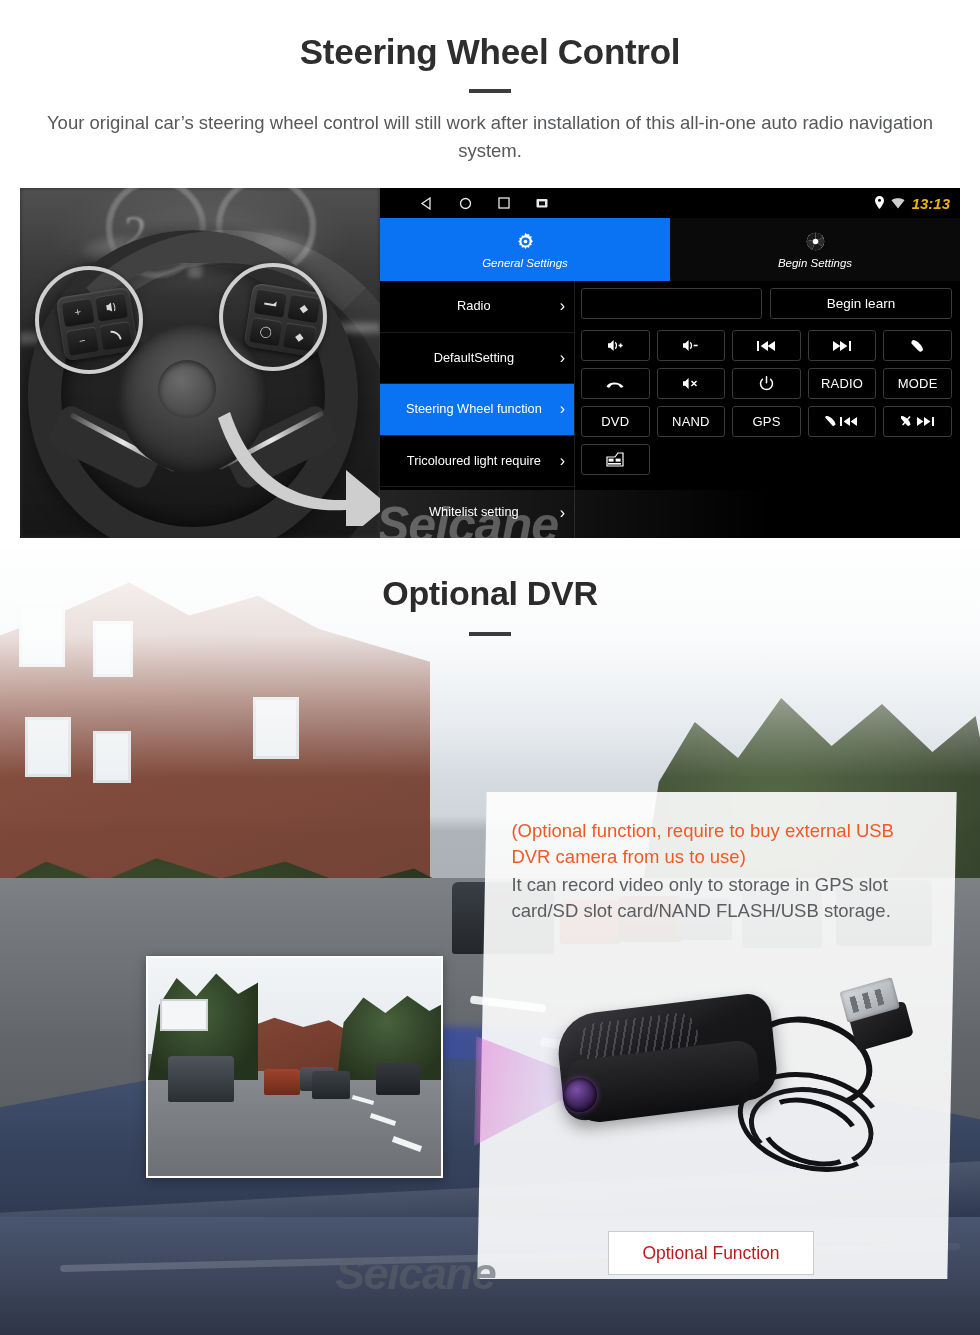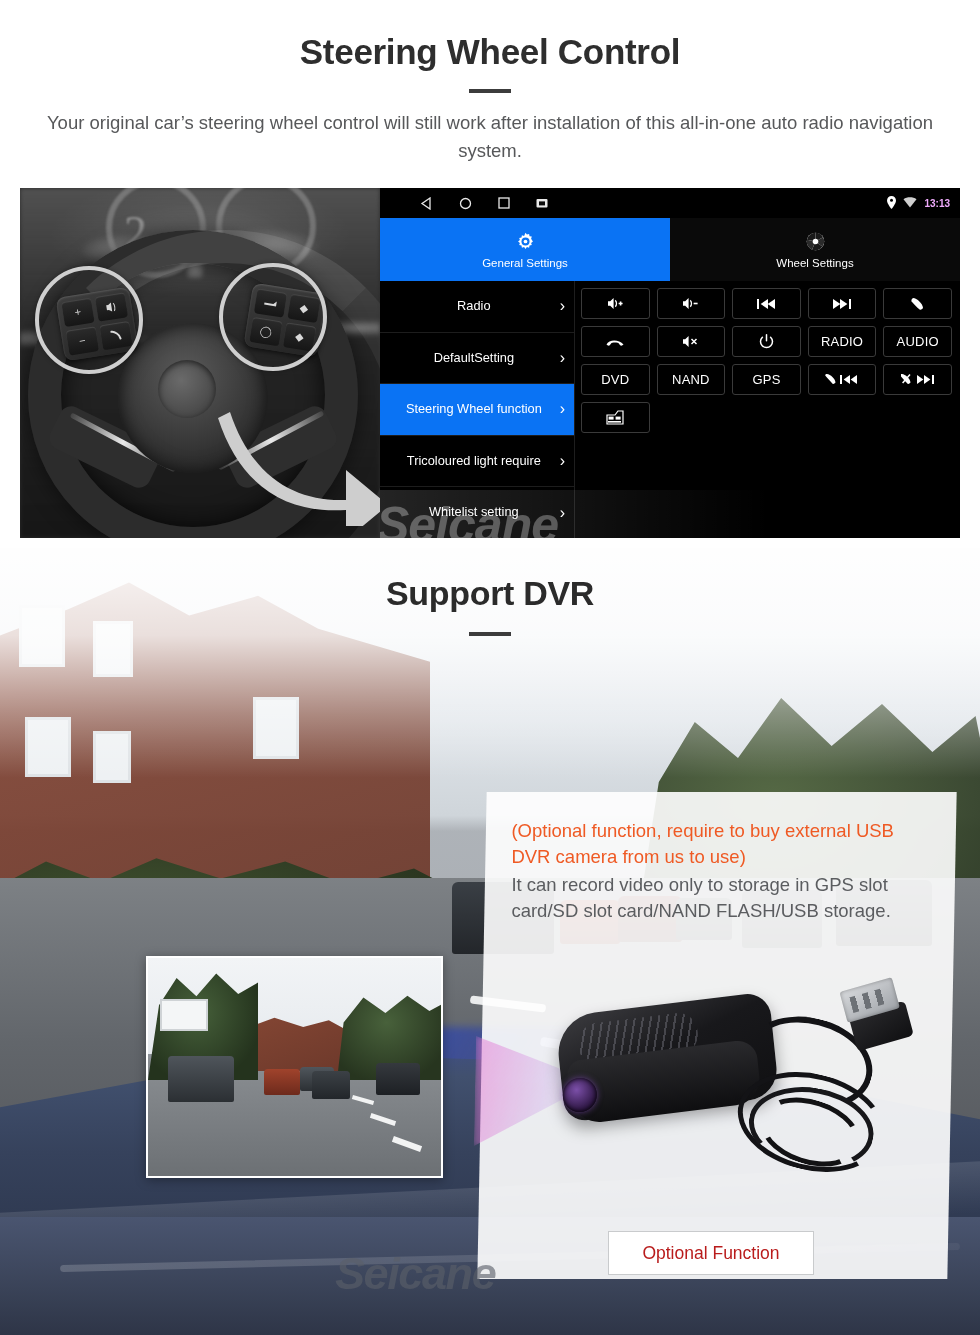--- a/index.html
+++ b/index.html
@@ -126,23 +126,23 @@
   .android {
     position:relative; width:580px; height:350px; background:#000; color:#fff; overflow:hidden;
   }
   .statusbar {
     height:30px; background:#000; display:flex; align-items:center; position:relative;
   }
   .nav-icons { display:flex; align-items:center; gap:26px; padding-left:40px; }
   .nav-icons svg { display:block; }
   .status-right {
     position:absolute; right:10px; top:0; height:30px;
-    display:flex; align-items:center; gap:7px; font-size:10px; font-weight:bold; color:#f0abfc;
-  }
-  .tabs { display:flex; height:63px; }
+    display:flex; align-items:center; gap:7px; font-size:15px; font-weight:bold; color:#eab308;font-style:italic;
+  }
+  .tabs { display:flex; height:63px;font-style:italic; }
   .tab {
     flex:1; display:flex; flex-direction:column; align-items:center; justify-content:center;
     gap:3px; font-size:11.5px; color:#fff;
   }
   .tab.active { background:#0a73f4; }
   .tab.inactive { background:#0a0a0a; }
 
   .panel-body { display:flex; height:257px; }
   .menu-col {
     width:195px; background:#000; border-right:1px solid #1e1e1e;
@@ -508,21 +508,21 @@
               <svg width="21" height="21" viewBox="0 0 24 24">
                 <circle cx="12" cy="12" r="10" fill="#fff"></circle>
                 <path d="M12 2a10 10 0 0 1 8.6 5L12 12z" fill="#1a1a1a"></path>
                 <path d="M20.6 7A10 10 0 0 1 20 17.6L12 12z" fill="#2b2b2b"></path>
                 <path d="M20 17.6A10 10 0 0 1 8 21.4L12 12z" fill="#1a1a1a"></path>
                 <path d="M8 21.4A10 10 0 0 1 2.2 9.9L12 12z" fill="#2b2b2b"></path>
                 <path d="M2.2 9.9A10 10 0 0 1 12 2L12 12z" fill="#1a1a1a"></path>
                 <circle cx="12" cy="12" r="3.2" fill="#fff"></circle>
               </svg>
             </span>
-            <span>Wheel Settings</span>
+            <span>Begin Settings</span>
           </div>
         </div>
 
         <div class="panel-body">
           <div class="menu-col">
             <div class="menu-item">
               <span class="lbl">Radio</span>
               <span class="chev">›</span>
             </div>
             <div class="menu-item">
@@ -537,20 +537,24 @@
               <span class="lbl">Tricoloured light require</span>
               <span class="chev">›</span>
             </div>
             <div class="menu-item" style="border-bottom:none;">
               <span class="lbl">Whitelist setting</span>
               <span class="chev">›</span>
             </div>
           </div>
 
           <div class="learn-col">
+            <div class="learn-top">
+              <input class="learn-input" type="text" value="" placeholder="" style="">
+              <div class="learn-btn">Begin learn</div>
+            </div>
 
             <div class="keygrid">
               <div class="kbtn">
                 <svg width="17" height="13" viewBox="0 0 17 13">
                     <path d="M1 4.2h2.2L6.6 1v11L3.2 8.8H1z" fill="#fff"></path>
                     <path d="M8.2 3.4c1.7 1.1 1.7 5.1 0 6.2" stroke="#fff" stroke-width="1.3" fill="none"></path>
                     <path d="M11.6 6.5h4M13.6 4.5v4" stroke="#fff" stroke-width="1.6"></path>
                   </svg>
               </div>
               <div class="kbtn">
@@ -591,21 +595,21 @@
                     <path d="M9.5 4 L14.5 9 M14.5 4 L9.5 9" stroke="#fff" stroke-width="1.5"></path>
                   </svg>
               </div>
               <div class="kbtn">
                 <svg width="15" height="15" viewBox="0 0 15 15">
                     <path d="M11.6 3.2a6 6 0 1 1-8.2 0" stroke="#fff" stroke-width="1.5" fill="none" stroke-linecap="round"></path>
                     <path d="M7.5 0.8v6" stroke="#fff" stroke-width="1.5" stroke-linecap="round"></path>
                   </svg>
               </div>
               <div class="kbtn">RADIO</div>
-              <div class="kbtn">AUDIO</div>
+              <div class="kbtn">MODE</div>
 
               <div class="kbtn">DVD</div>
               <div class="kbtn">NAND</div>
               <div class="kbtn">GPS</div>
               <div class="kbtn">
                 <svg width="34" height="13" viewBox="0 0 34 13">
                     <path d="M2 1c3.4.3 8.2 4.7 8.5 8.5-.9 1.1-2 1.8-2.9 1.2C5.3 8.3 2.6 5.3.4 2.8-.1 1.9.6.7 2 1z" fill="#fff"></path>
                     <rect x="15" y="2" width="2" height="9" fill="#fff"></rect>
                     <path d="M25 2 L18.6 6.5 L25 11 Z" fill="#fff"></path>
                     <path d="M32 2 L25.6 6.5 L32 11 Z" fill="#fff"></path>
@@ -665,21 +669,21 @@
 
       <div class="glass-blue"></div>
       <div class="bonnet"></div>
       <div class="bonnet-shine"></div>
       <div class="dash-low"></div>
       <div class="dash-seam"></div>
       <div class="top-fade"></div>
     </div>
   </div>
 
-  <div class="sec2-title">Support DVR</div>
+  <div class="sec2-title">Optional DVR</div>
   <div class="sec2-rule"></div>
 
   <div class="thumb">
     <div class="thumb-inner">
       <div class="t-sky"></div>
       <div class="t-road"></div>
       <div class="t-houses"></div>
       <div class="t-tree"></div>
       <div class="t-tree2"></div>
       <div class="t-sign"></div>

